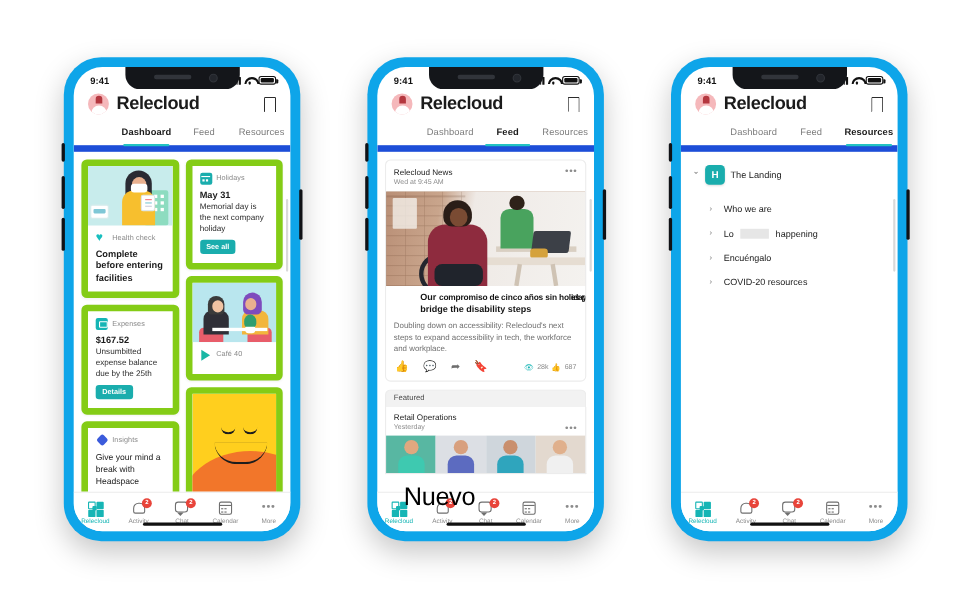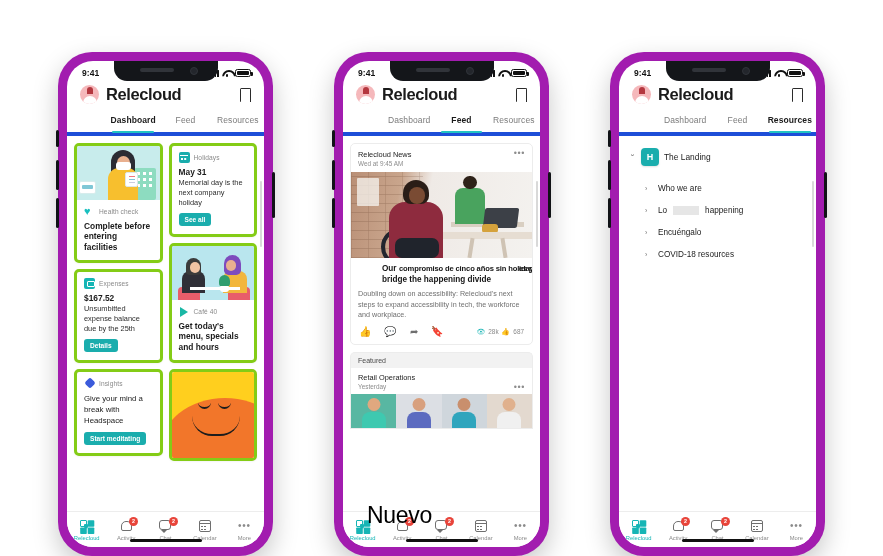--- a/index.html
+++ b/index.html
@@ -8,22 +8,22 @@
     background: #ffffff;
     font-family: "Liberation Sans", sans-serif;
     overflow: hidden;
     position: relative;
   }
   .stage { position: absolute; inset: 0; }
 
   
   .phone {
     position: absolute;
-    width: 215px; height: 504px;
-    background: #a21caf;
+    width: 215px; height: 440px;
+    background: #0ea5e9;
     border-radius: 34px;
     box-shadow: 0 10px 26px rgba(0,0,0,.22);
     padding: 9px;
   }
   .phone .screen {
     width: 100%; height: 100%;
     background: #fff;
     border-radius: 26px;
     overflow: hidden;
     position: relative;
@@ -97,36 +97,36 @@
     content:""; position:absolute; inset:0;
     border:1.4px solid #2b2b2b; border-bottom:none; border-radius:1.5px 1.5px 0 0;
   }
   .bookmark::after{
     content:""; position:absolute; left:-1.4px; bottom:-1px; width:0; height:0;
     border-left:6.9px solid transparent; border-right:6.9px solid transparent;
     border-bottom:5px solid #fff;
   }
 
   
-  .tabs { display:flex; border-bottom:4px solid #1d4ed8;padding-left:40px; }
+  .tabs { display:flex; border-bottom:6px solid #1d4ed8;padding-left:40px; }
   .tab {
     flex:1; text-align:center; font-size:8.5px; color:#7b7b7b;
     padding: 3px 0 7px; position:relative; letter-spacing:.1px;
   }
   .tab.active { color:#1b1b1b; font-weight:600; }
   .tab.active::after{
     content:""; position:absolute; left:10%; right:10%; bottom:-1px;
     height:2.2px; background:#22c3c3; border-radius:2px;
   }
 
   
   .board { padding: 7px 7px 0; display:flex; gap:6px; }
   .col { flex:1; display:flex; flex-direction:column; gap:6px; }
   .card {
-    background:#fff; border:3px solid #84cc16; border-radius:5px;
+    background:#fff; border:6px solid #84cc16; border-radius:5px;
     overflow:hidden; box-shadow:0 1px 2px rgba(0,0,0,.045);
   }
   .card-pad { padding: 6px 7px 8px; }
   .chip-row { display:flex; align-items:center; gap:4px; margin-bottom:4px; }
   .chip-label { font-size:6.6px; color:#8a8a8a; letter-spacing:.1px; }
   .card-title { font-size:8.4px; font-weight:700; color:#1b1b1b; line-height:1.22; }
   .card-body { font-size:7.4px; color:#2c2c2c; line-height:1.34; margin-top:1px; }
   .pill {
     display:inline-block; margin-top:5px; background:#1aadad; color:#fff;
     font-size:6.6px; padding:3px 6px; border-radius:3px; font-weight:600;
@@ -469,21 +469,20 @@
                 <div class="p2f"></div>
               <div class="tbl"></div>
                 <div class="plant"></div>
                 <div class="pot"></div>
             </div>
             <div class="card-pad">
               <div class="chip-row">
                 <span class="ic ic-cafe"></span>
                 <span class="chip-label">Café 40</span>
               </div>
-              <div class="card-title">Get today's menu, specials and hours</div>
             </div>
           </div>
 
           <div class="card" style="flex:1;">
             <div class="il-head">
               <div class="blob"></div>
               <div class="eyeL"></div>
                 <div class="eyeR"></div>
                 <div class="smile"></div>
             </div>
@@ -598,21 +597,21 @@
             <div class="ph-wheel"></div>
             <div class="ph-woman-b"></div>
               <div class="ph-woman-l"></div>
             <div class="ph-woman-h"></div>
               <div class="ph-woman-f"></div>
           </div>
 
           <div class="post-text">
             <div class="headline">
               <span>Our</span><br>
-              <span>bridge the happening divide</span>
+              <span>bridge the disability steps</span>
               <span class="ovl-es">compromiso de cinco años sin holiday</span>
               <span class="ovl-es2">es para</span>
             </div>
           </div>
           <div class="post-sub">Doubling down on accessibility: Relecloud's next steps to expand accessibility in tech, the workforce and workplace.</div>
 
           <div class="post-actions">
             <div class="acts">
               <span>👍</span>
               <span>💬</span>
@@ -761,21 +760,21 @@
           <span>happening</span>
         </div>
 
         <div class="tree-item">
           <span class="caret">›</span>
           <span>Encuéngalo</span>
         </div>
 
         <div class="tree-item">
           <span class="caret">›</span>
-          <span>COVID-18 resources</span>
+          <span>COVID-20 resources</span>
         </div>
       </div>
 
       <div class="bottomnav">
         <div class="nav-item active">
           <div class="nav-ico">
               <span class="gi-grid"></span>
             </div>
           <span class="nav-lbl">Relecloud</span>
         </div>

